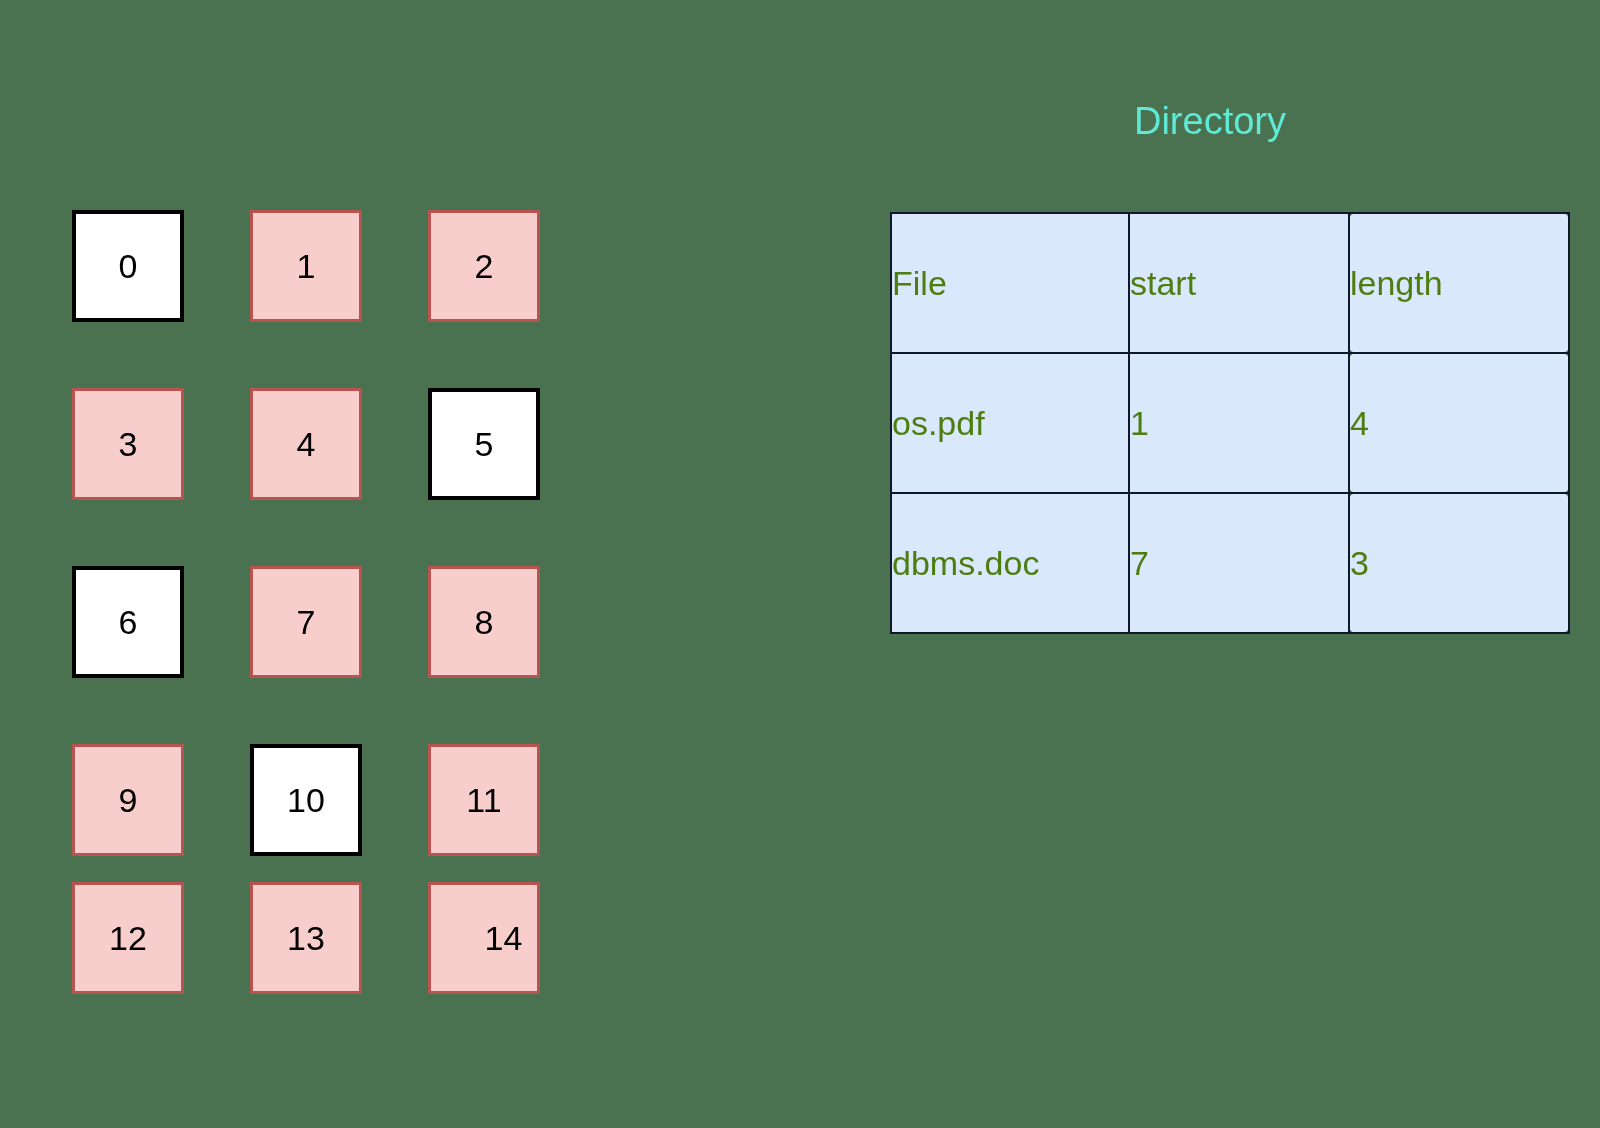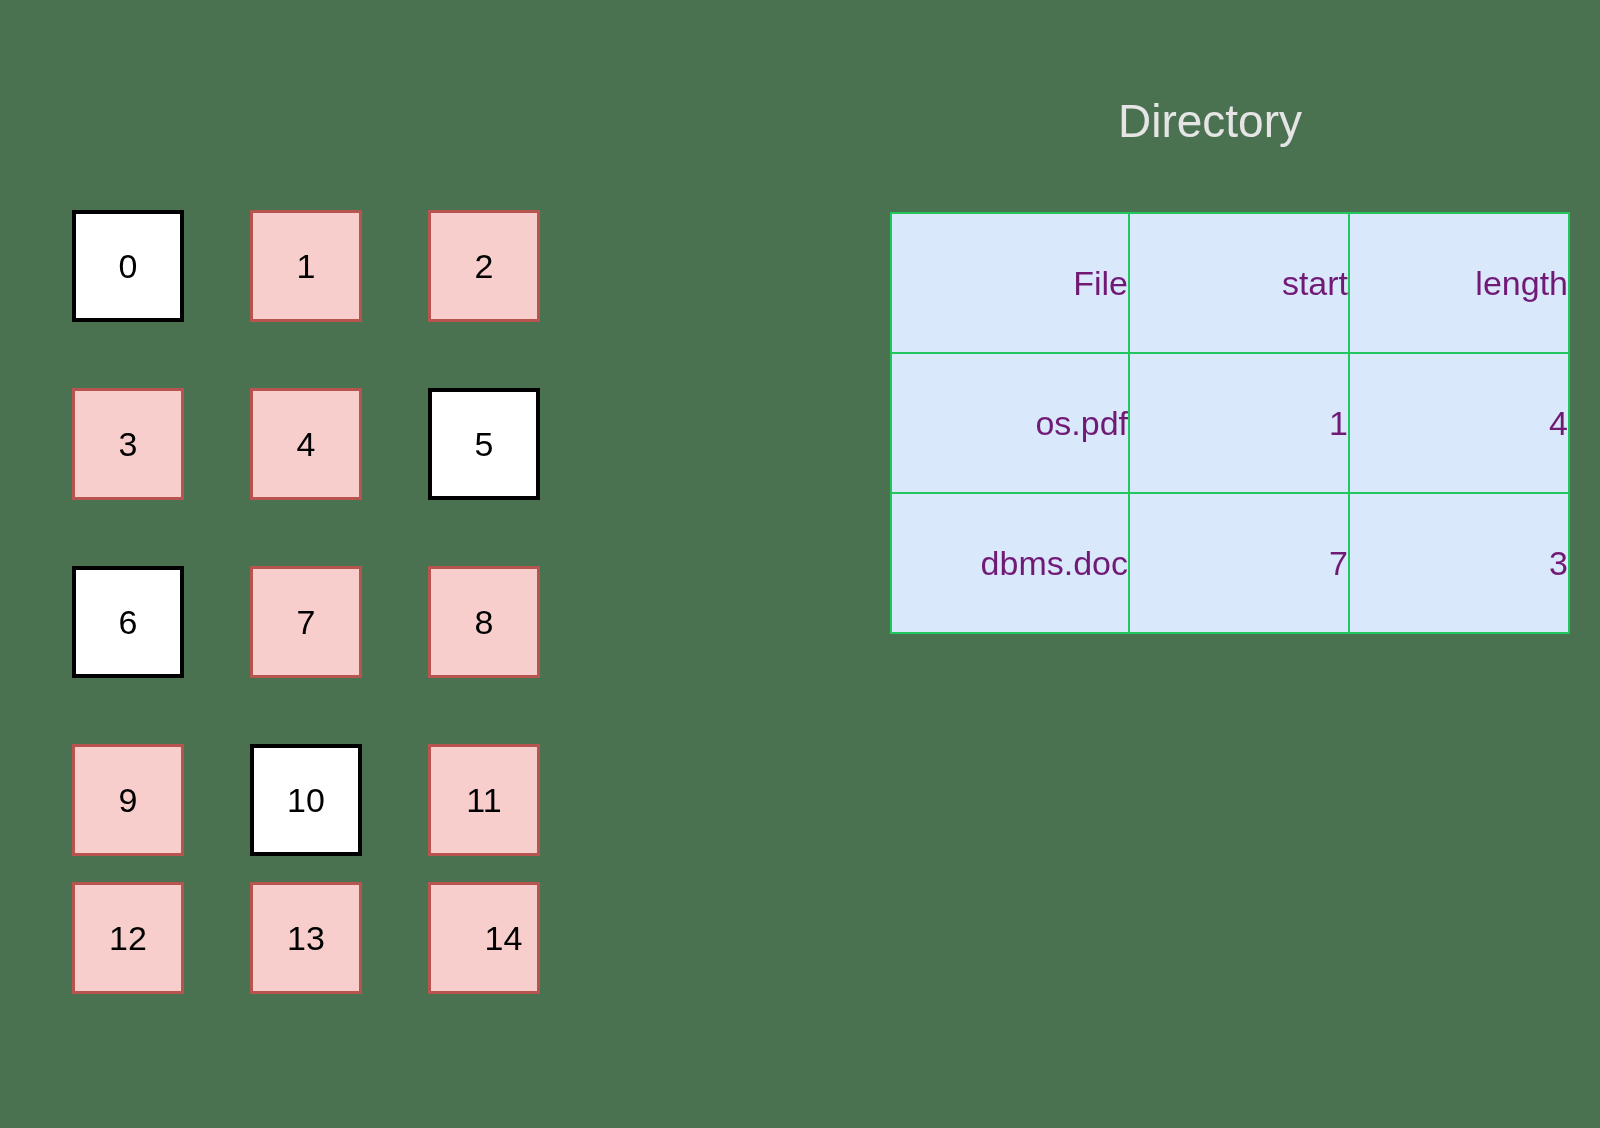--- a/index.html
+++ b/index.html
@@ -74,45 +74,45 @@
     border: 4px solid #000000;
   }
 
   
   .dir-title {
     position: absolute;
     left: 1020px;
     top: 98px;
     width: 380px;
     text-align: center;
-    font-size: 46px;
+    font-size: 38px;
     line-height: 46px;
-    color: #e5e5e5;
+    color: #5eead4;
   }
   .dir-table {
     position: absolute;
     left: 890px;
     top: 212px;
     width: 672px;
     border-collapse: collapse;
     table-layout: fixed;
   }
   .dir-table td {
     background: #dae8fc;
-    border: 2px solid #22c55e;
+    border: 2px solid #0f172a;
     height: 138px;
-    text-align: right;
+    text-align: left;
     vertical-align: middle;
     font-size: 34px;
-    color: #701a75;
+    color: #4d7c0f;
     padding: 0;
   }
   .col-file   { width: 236px; }
   .col-start  { width: 218px; }
-  .col-length { width: 218px; }
+  .col-length { width: 218px; border-radius: 7px; }
 </style>
 </head>
 <body>
 
 <div id="canvas">
 
 
   <div class="block-grid">
     <div class="block free" style="left:0px;   top:0px;">0</div>
     <div class="block used" style="left:178px; top:0px;">1</div>

